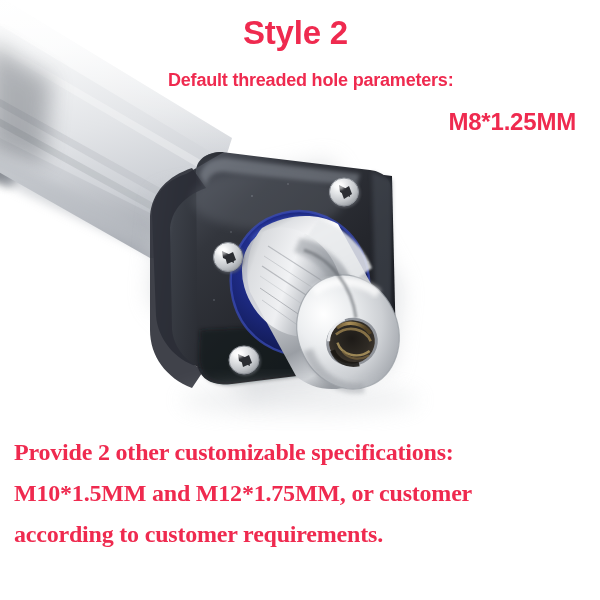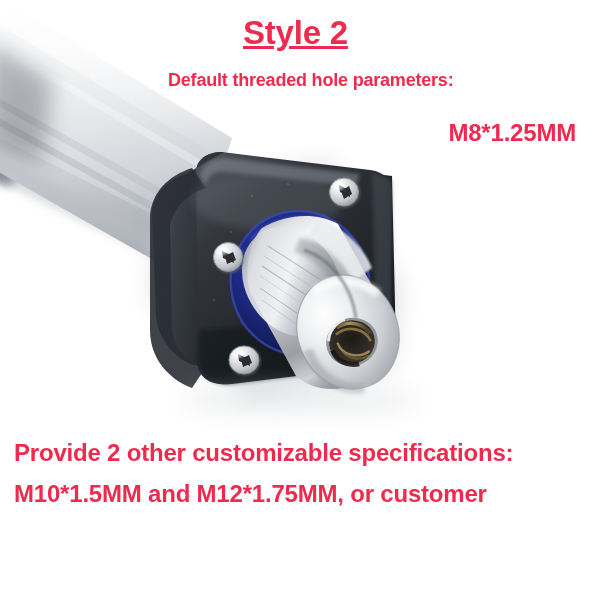--- a/index.html
+++ b/index.html
@@ -45,34 +45,34 @@
     left: 168px;
     top: 65px;
     font-size: 18px;
     line-height: 30px;
   }
   #line-spec {
     right: 24px;
     top: 107px;
     font-size: 24px;
     line-height: 29px;
-    margin-top: 11px;
   }
   #bottom-block {
     position: absolute;
     left: 14px;
     top: 432px;
     width: 570px;
   }
   #bottom-block .bline {
     font-weight: bold;
     font-size: 24px;
     line-height: 41px;
     white-space: nowrap;
     letter-spacing: -0.2px;
+    font-family: Liberation Serif, serif;
   }
 </style>
 </head>
 <body>
 
 <div id="stage" style="background: rgb(255, 255, 255);">
 
   <svg id="photo" viewBox="0 0 600 600" width="600" height="600">
     <defs>
 
@@ -362,24 +362,25 @@
       <g fill="#2b2d32">
         <path d="M 238 354 L 249 359 L 250 366 L 239 361 Z"></path>
         <path d="M 249 355 L 252 363 L 243 367 L 241 359 Z"></path>
       </g>
       <ellipse cx="238" cy="354" rx="6" ry="4" fill="#ffffff" opacity="0.55" filter="url(#blurXs)"></ellipse>
     </g>
 
     <ellipse cx="300" cy="400" rx="120" ry="14" fill="#cfd2d6" opacity="0.35" filter="url(#blurLg)"></ellipse>
   </svg>
 
-  <div class="txt" id="title-style" style="color: rgb(239, 42, 79); text-decoration: underline;">Style 2</div>
+  <div class="txt" id="title-style" style="color: rgb(239, 42, 79);">Style 2</div>
 
   <div class="txt" id="line-default" style="color: rgb(239, 42, 79);">Default threaded hole parameters:</div>
 
   <div class="txt" id="line-spec" style="color: rgb(239, 42, 79);">M8*1.25MM</div>
 
   <div id="bottom-block">
     <div class="bline" style="color: rgb(239, 42, 79);">Provide 2 other customizable specifications:</div>
     <div class="bline" style="color: rgb(239, 42, 79);">M10*1.5MM and M12*1.75MM, or customer</div>
+    <div class="bline" style="color: rgb(239, 42, 79);">according to customer requirements.</div>
   </div>
 
 </div>
 
 </body></html>

